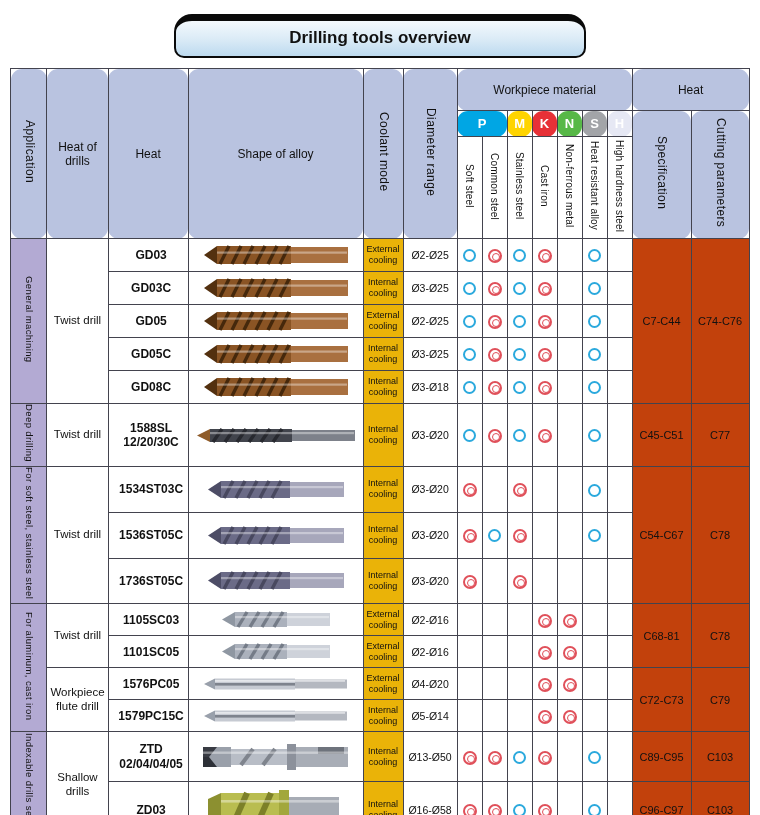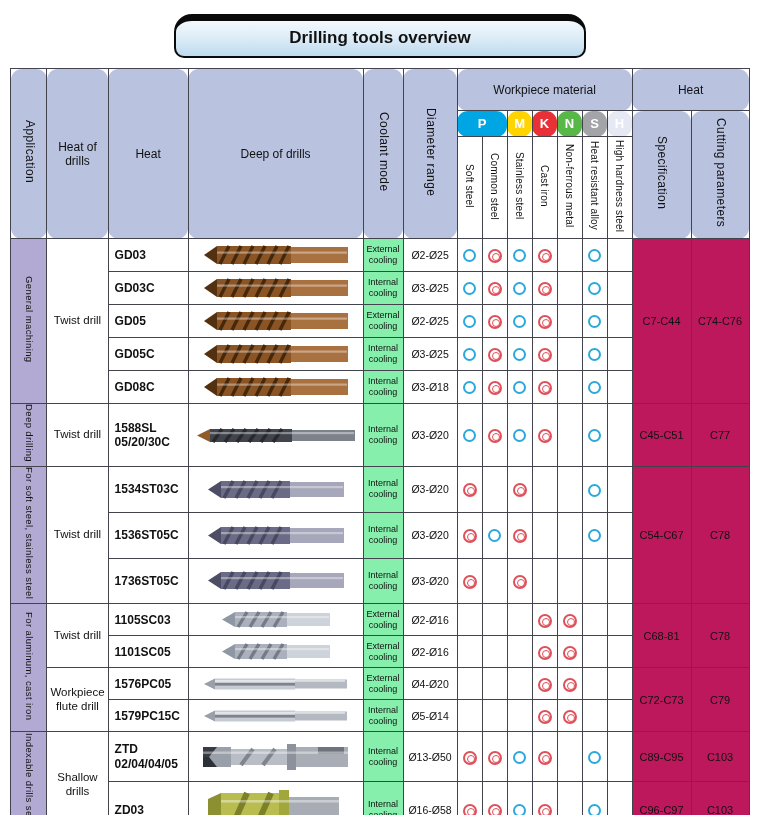--- a/index.html
+++ b/index.html
@@ -33,26 +33,26 @@
 
   .vtext { writing-mode:vertical-rl; display:inline-block; line-height:1.15; max-height:100%; letter-spacing:.4px; }
 
   .mat-code { color:#fff; font-weight:bold; font-size:13px; }
   .mat-label { background:#fff; }
   .mlab { font-size:10px; letter-spacing:.2px; }
 
   .app-cell { background:#b3aad3; }
   .appname { font-size:9.5px; }
   .dtype-cell { background:#fff; font-size:11.5px; padding:0 3px; line-height:1.2;margin-left:43px; }
-  .type-cell { background:#fff; font-weight:bold; font-size:12px; text-align:left; padding-left:6px; white-space:pre-line; line-height:1.2; }
+  .type-cell { background:#fff; font-weight:bold; font-size:12px; text-align:center; padding-left:6px; white-space:pre-line; line-height:1.2; }
   .shape-cell { background:#fff; }
-  .coolant-cell { background:#86efac; font-size:9px; white-space:pre-line; line-height:1.25; }
+  .coolant-cell { background:#eab308; font-size:9px; white-space:pre-line; line-height:1.25; }
   .dia-cell { background:#fff; font-size:10.5px; }
   .mark-cell { background:#fff; }
-  .page-cell { background:#be185d; font-size:11px; }
+  .page-cell { background:#c2410c; font-size:11px; }
 
   tr.shape-bronze { height:33px; }
   tr.shape-dark { height:36px; }
   tr.shape-violet { height:33px; }
   tr.shape-silver { height:32px; }
   tr.shape-straight { height:32px; }
   tr.shape-ztd { height:50px; }
   tr.shape-zd03 { height:56px; }
 
   .drill { display:block; margin:0 auto; }
@@ -86,21 +86,21 @@
         <col style="width:25px">
         <col style="width:25px">
       <col style="width:59px">
         <col style="width:58px">
     </colgroup>
     <thead>
       <tr>
         <th rowspan="3"><span class="vtext">Application</span></th>
         <th rowspan="3">Heat of drills</th>
         <th rowspan="3">Heat</th>
-        <th rowspan="3">Deep of drills</th>
+        <th rowspan="3">Shape of alloy</th>
         <th rowspan="3"><span class="vtext">Coolant mode</span></th>
         <th rowspan="3"><span class="vtext">Diameter range</span></th>
         <th colspan="7">Workpiece material</th>
         <th colspan="2">Heat</th>
       </tr>
       <tr id="codes-row">
         <th class="mat-code" colspan="2" style="background: rgb(0, 166, 228);">P</th>
           <th class="mat-code" colspan="1" style="background: rgb(255, 212, 0);">M</th>
           <th class="mat-code" colspan="1" style="background: rgb(231, 49, 55);">K</th>
           <th class="mat-code" colspan="1" style="background: rgb(87, 184, 71);">N</th>
@@ -256,21 +256,21 @@
           <td class="mark-cell"><span class="ring s"></span></td>
           <td class="mark-cell"><span class="ring v"></span></td>
           <td class="mark-cell"></td>
           <td class="mark-cell"><span class="ring s"></span></td>
           <td class="mark-cell"></td>
         </tr>
         <tr class="shape-dark">
           <td class="app-cell" rowspan="1"><span class="vtext appname">Deep drilling</span></td>
           <td class="dtype-cell" rowspan="1">Twist drill</td>
           <td class="type-cell">1588SL
-05/20/30C</td>
+12/20/30C</td>
           <td class="shape-cell">
             <svg class="drill" width="162" height="17" viewBox="0 0 162 17">
               <polygon points="2,8.5 15,2 15,15" fill="#8f5c2a"></polygon>
               <rect x="15" y="2" width="82" height="13" fill="#41444c"></rect>
               <line x1="18" y1="15" x2="27" y2="2" stroke="#27292f" stroke-width="3.4"></line>
               <line x1="30" y1="15" x2="39" y2="2" stroke="#27292f" stroke-width="3.4"></line>
               <line x1="42" y1="15" x2="51" y2="2" stroke="#27292f" stroke-width="3.4"></line>
               <line x1="54" y1="15" x2="63" y2="2" stroke="#27292f" stroke-width="3.4"></line>
               <line x1="66" y1="15" x2="75" y2="2" stroke="#27292f" stroke-width="3.4"></line>
               <line x1="78" y1="15" x2="87" y2="2" stroke="#27292f" stroke-width="3.4"></line>

